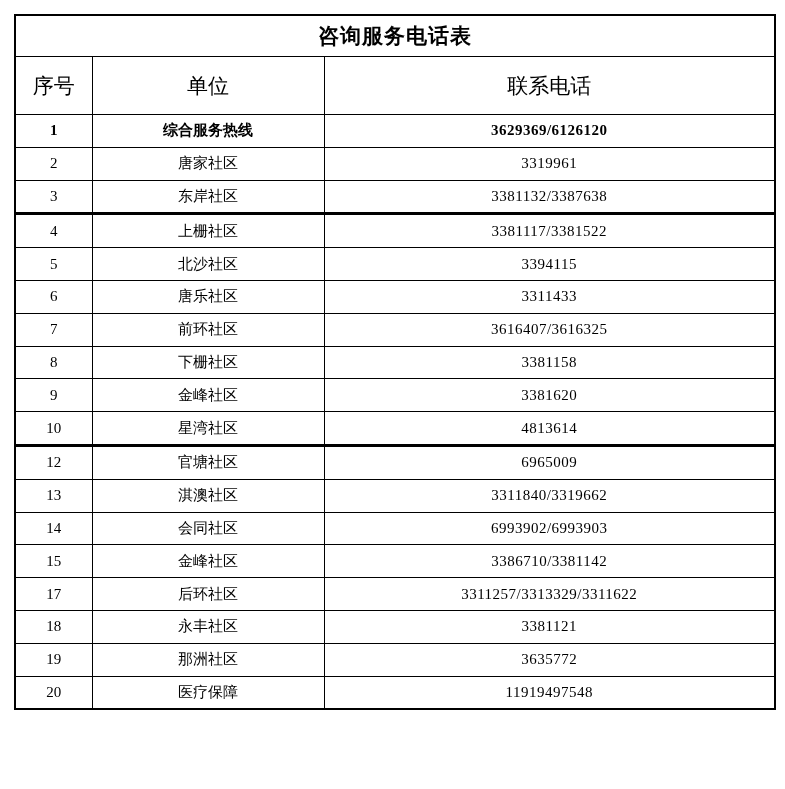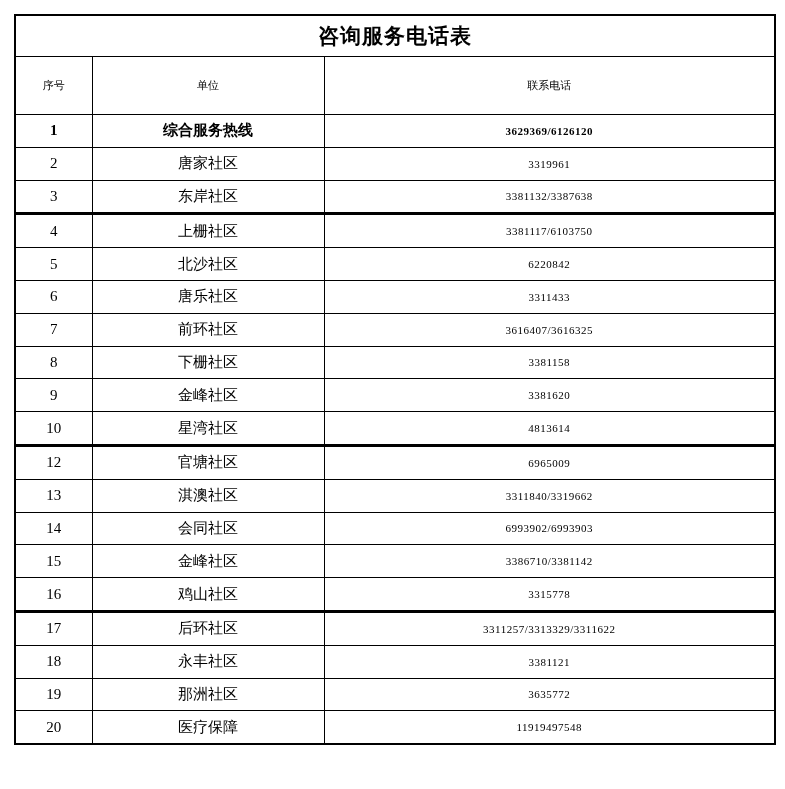--- a/index.html
+++ b/index.html
@@ -45,28 +45,28 @@
   tr.title-row td {
     height: 40px;
     font-family: "Liberation Sans", "DejaVu Sans", sans-serif;
     font-weight: bold;
     font-size: 21px;
     letter-spacing: 1px;
   }
   tr.header-row th {
     height: 57px;
     font-weight: normal;
-    font-size: 11px;
+    font-size: 21px;
     margin-top: 6px;
   }
   tr.data-row td {
     height: 31.8px;
     font-size: 15px;
   }
-  tr.data-row td.tel-cell { font-size: 11px; letter-spacing: 0.5px; }
+  tr.data-row td.tel-cell { font-size: 15px; letter-spacing: 0.5px; }
   tr.bold-row td { font-weight: bold; }
   tr.section-end td { border-bottom: 3px solid #000000; }
 </style>
 </head>
 <body>
 
 <div class="sheet">
   <table class="phone-table">
     <colgroup>
       <col class="c-no">
@@ -93,26 +93,26 @@
     <td class="tel-cell">3319961</td>
   </tr>
         <tr class="data-row section-end">
     <td class="no-cell">3</td>
     <td class="unit-cell">东岸社区</td>
     <td class="tel-cell">3381132/3387638</td>
   </tr>
         <tr class="data-row">
     <td class="no-cell">4</td>
     <td class="unit-cell">上栅社区</td>
-    <td class="tel-cell">3381117/6103750</td>
+    <td class="tel-cell">3381117/3381522</td>
   </tr>
         <tr class="data-row">
     <td class="no-cell">5</td>
     <td class="unit-cell">北沙社区</td>
-    <td class="tel-cell">6220842</td>
+    <td class="tel-cell">3394115</td>
   </tr>
         <tr class="data-row">
     <td class="no-cell">6</td>
     <td class="unit-cell">唐乐社区</td>
     <td class="tel-cell">3311433</td>
   </tr>
         <tr class="data-row">
     <td class="no-cell">7</td>
     <td class="unit-cell">前环社区</td>
     <td class="tel-cell">3616407/3616325</td>
@@ -145,25 +145,20 @@
         <tr class="data-row">
     <td class="no-cell">14</td>
     <td class="unit-cell">会同社区</td>
     <td class="tel-cell">6993902/6993903</td>
   </tr>
         <tr class="data-row">
     <td class="no-cell">15</td>
     <td class="unit-cell">金峰社区</td>
     <td class="tel-cell">3386710/3381142</td>
   </tr>
-        <tr class="data-row section-end">
-    <td class="no-cell">16</td>
-    <td class="unit-cell">鸡山社区</td>
-    <td class="tel-cell">3315778</td>
-  </tr>
         <tr class="data-row">
     <td class="no-cell">17</td>
     <td class="unit-cell">后环社区</td>
     <td class="tel-cell">3311257/3313329/3311622</td>
   </tr>
         <tr class="data-row">
     <td class="no-cell">18</td>
     <td class="unit-cell">永丰社区</td>
     <td class="tel-cell">3381121</td>
   </tr>

